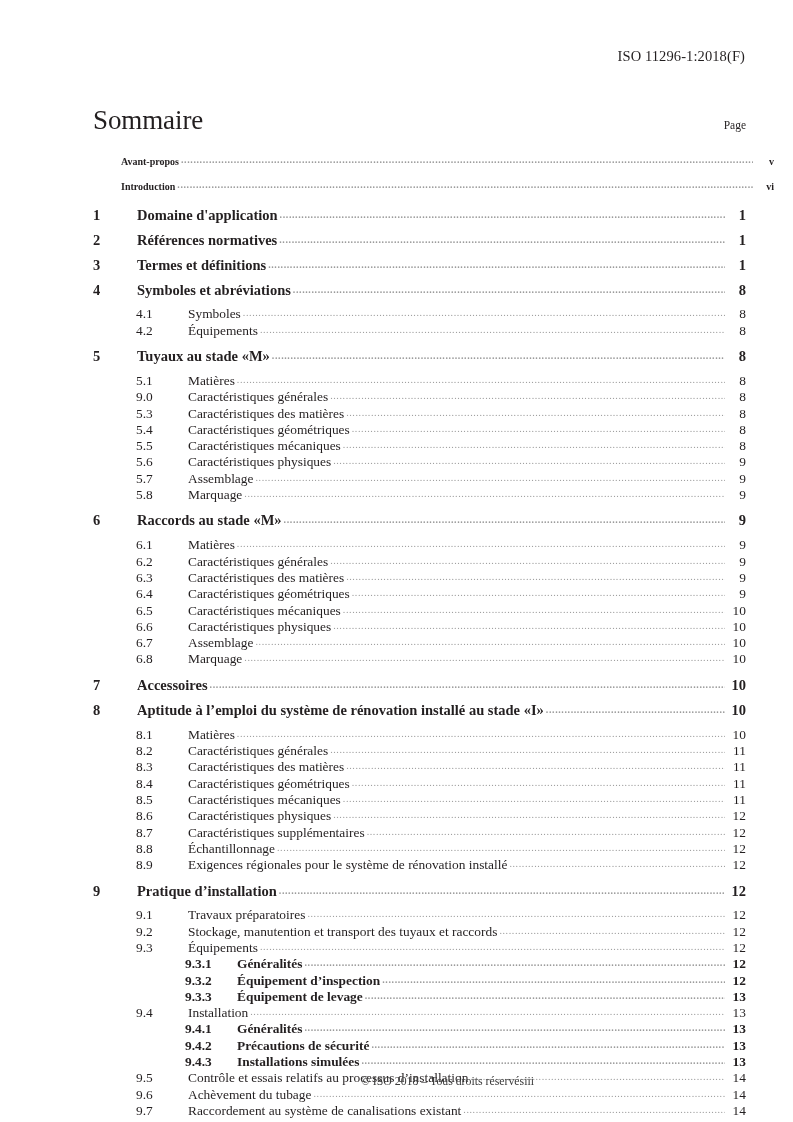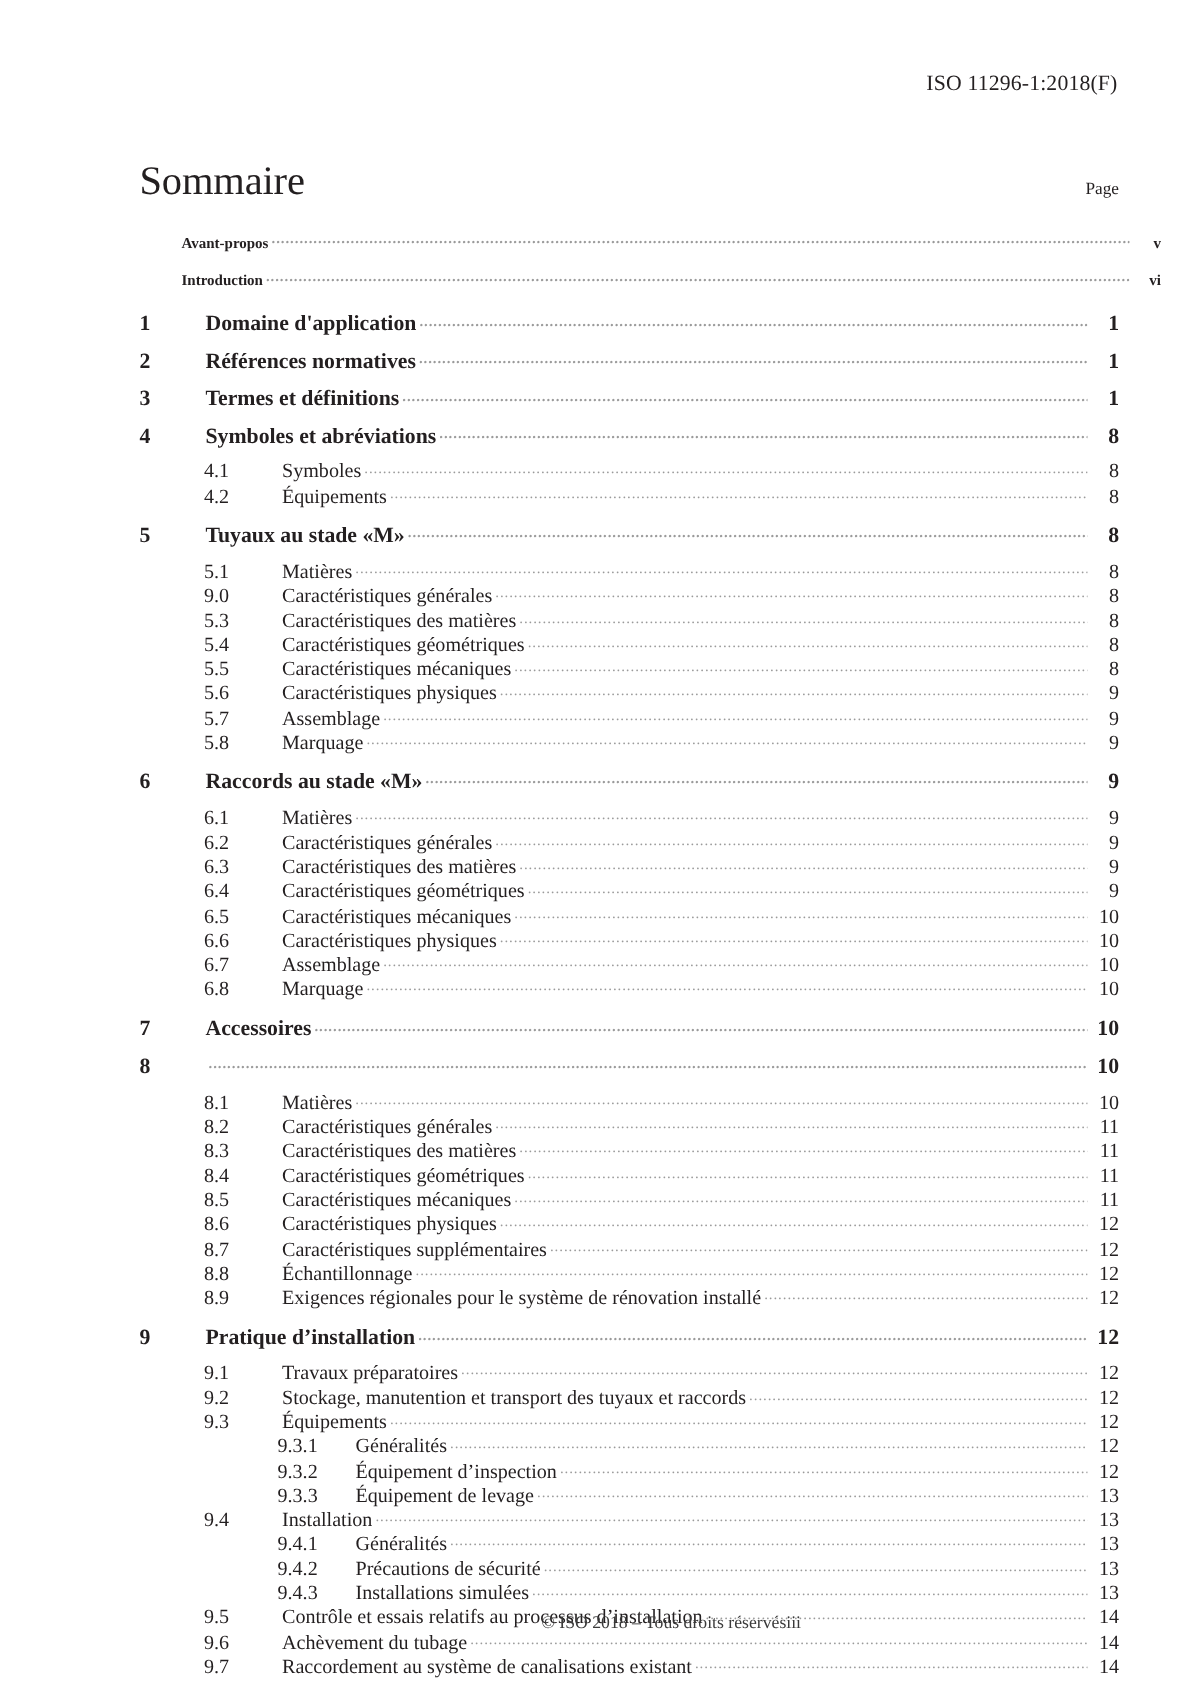--- a/index.html
+++ b/index.html
@@ -125,21 +125,21 @@
   
   .lvl-2 {
     font-weight: normal;
     font-size: 13.4px;
     height: 16.3px;
   }
   .lvl-2 .num { width: 52px; margin-left: 43px; }
 
   
   .lvl-3 {
-    font-weight: normal;
+    font-weight: bold;
     font-size: 13.4px;
     height: 16.3px;
   }
   .lvl-3 .num { width: 52px; margin-left: 92px; }
 
   
   .gap-top { margin-top: 9px; }
 
   
   .doc-footer {
@@ -326,20 +326,21 @@
         <span class="pg">10</span>
       </div>
       <div class="toc-row lvl-1 gap-top">
         <span class="num">7</span>
         <span class="label">Accessoires</span>
         <span class="leader"></span>
         <span class="pg">10</span>
       </div>
       <div class="toc-row lvl-1">
         <span class="num">8</span>
+        <span class="label">Aptitude à l’emploi du système de rénovation installé au stade «I»</span>
         <span class="leader"></span>
         <span class="pg">10</span>
       </div>
       <div class="toc-row lvl-2">
         <span class="num">8.1</span>
         <span class="label">Matières</span>
         <span class="leader"></span>
         <span class="pg">10</span>
       </div>
       <div class="toc-row lvl-2">

